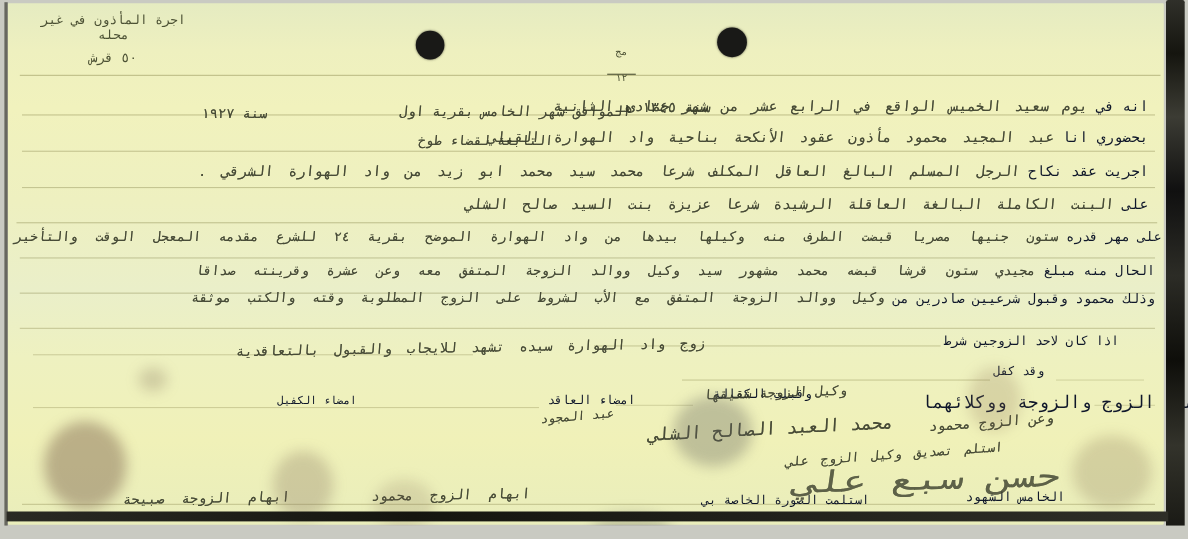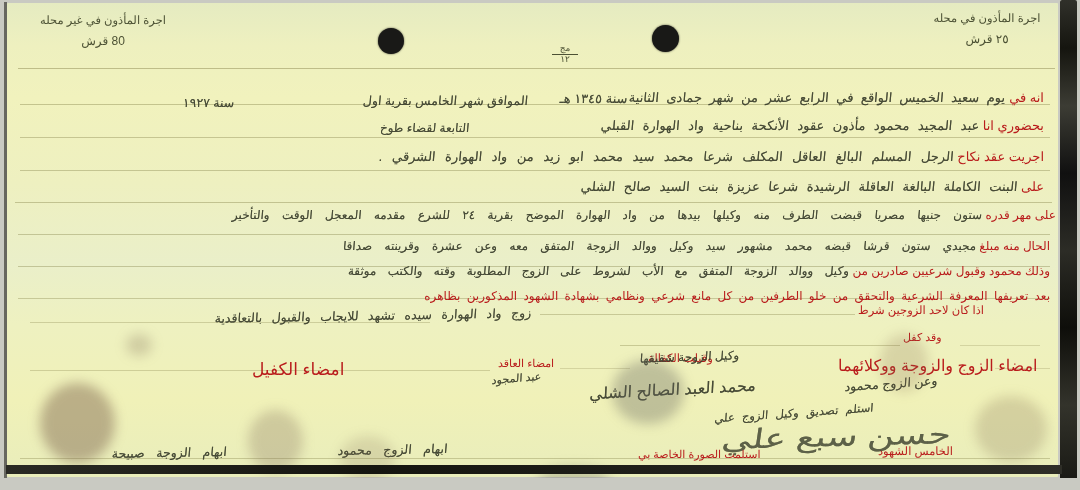--- a/index.html
+++ b/index.html
@@ -1,39 +1,39 @@
 <!DOCTYPE html>
 <html lang="ar"><head>
 <meta charset="utf-8">
 <style>
   html,body{margin:0;padding:0;background:#c9cac2;}
   .scan{position:relative;width:1080px;height:478px;background:#c9cac2;overflow:hidden;
-        font-family:Liberation Sans, sans-serif;}
+        font-family:Liberation Mono, monospace;}
   .paper{position:absolute;left:7px;top:3px;width:1051px;height:474px;border-radius:1px;
          background:linear-gradient(180deg,#e5ebc1 0%,#eef0bf 9%,#f1f2bd 20%,#eef0c0 38%,
                     #eaefc9 55%,#eef1c0 68%,#f0f1b8 84%,#e9edbb 100%);}
   .edge-left{position:absolute;left:4px;top:2px;width:3px;height:478px;background:#45463e;opacity:.75;}
   .edge-right{position:absolute;right:3px;top:0;width:17px;height:482px;
          background:linear-gradient(180deg,#30302a 0%,#15150f 10%,#3c3c34 22%,#101010 36%,
                     #2c2c26 52%,#0e0e0a 68%,#33332b 84%,#191914 100%);border-radius:2px;}
   .edge-bottom{position:absolute;left:6px;bottom:4px;width:1056px;height:9px;
          background:linear-gradient(90deg,#2a2a24,#15150f 35%,#23231d 70%,#2e2e27);}
   .rule{position:absolute;height:1px;background:#827f46;}
   .hole{position:absolute;border-radius:50%;background:#191917;box-shadow:0 0 2px rgba(20,20,16,.8);}
-  .printed{color:#b91c1c;}
+  .printed{color:#0f172a;}
   .hand{display:inline-block;color:#3a3e2c;opacity:.92;transform:skewX(-5deg);
         text-shadow:0 0 .4px rgba(58,62,44,.7);}
   .line{position:absolute;white-space:nowrap;direction:rtl;font-size:13px;}
   .abs{position:absolute;white-space:nowrap;direction:rtl;}
   .fp{position:absolute;border-radius:50%;filter:blur(6px);}
   .fee{position:absolute;text-align:center;direction:rtl;color:#4c5134;font-size:11.5px;line-height:1.1;}
   .fee .amt{display:block;margin-top:8px;font-size:12px;}
   .title{position:absolute;direction:rtl;color:#43482e;font-size:23px;}
   .mark{position:absolute;text-align:center;color:#4c5134;font-size:9px;line-height:1;}
-  .mark .top{display:block;border-bottom:1px solid #4c5134;padding-bottom:1px;}
+  .mark .top{display:block;border-bottom:1px solid #4c5134;padding-bottom:14px;}
 </style>
 </head>
 <body>
 
 <div class="scan">
   <div class="paper"></div>
 
   <div class="rule" style="left:18px;width:1037px;top:68px;opacity:.45"></div>
   <div class="rule" style="left:20px;width:1030px;top:104px;opacity:.40"></div>
   <div class="rule" style="left:20px;width:1030px;top:137px;opacity:.38"></div>
@@ -47,25 +47,21 @@
   <div class="rule" style="left:620px;width:280px;top:345px;opacity:.35"></div>
   <div class="rule" style="left:960px;width:80px;top:345px;opacity:.25"></div>
   <div class="rule" style="left:30px;width:460px;top:370px;opacity:.30"></div>
   <div class="rule" style="left:560px;width:70px;top:368px;opacity:.25"></div>
   <div class="rule" style="left:995px;width:55px;top:368px;opacity:.25"></div>
   <div class="rule" style="left:20px;width:1030px;top:458px;opacity:.35"></div>
   <div class="rule" style="left:20px;width:1030px;top:470px;opacity:.22"></div>
 
   <div class="fee" style="left:28px;top:14px;width:150px;">
     <span>اجرة المأذون في غير محله</span>
-    <span class="amt">80 قرش</span>
-  </div>
-  <div class="fee" style="left:922px;top:12px;width:130px;">
-    <span>اجرة المأذون في محله</span>
-    <span class="amt">٢٥ قرش</span>
+    <span class="amt">٥٠ قرش</span>
   </div>
   <div class="mark" style="left:552px;top:44px;width:26px;">
     <span class="top">مج</span>
     <span>١٢</span>
   </div>
   <div class="hole" style="left:378px;top:28px;width:26px;height:26px;"></div>
   <div class="hole" style="left:652px;top:25px;width:27px;height:27px;"></div>
 
   <div class="line" style="right:36px;top:90px;">
     <span class="printed">انه في</span>
@@ -99,32 +95,31 @@
   <div class="line" style="right:30px;top:239px;font-size:12px;">
     <span class="printed">الحال منه مبلغ</span>
     <span class="hand" style="word-spacing:9px">مجيدي ستون قرشا قبضه محمد مشهور سيد وكيل ووالد الزوجة المتفق معه وعن عشرة وقرينته صداقا</span>
   </div>
 
   <div class="line" style="right:30px;top:264px;font-size:12px;">
     <span class="printed">وذلك محمود وقبول شرعيين صادرين من</span>
     <span class="hand" style="word-spacing:8px">وكيل ووالد الزوجة المتفق مع الأب لشروط على الزوج المطلوبة وقته والكتب موثقة</span>
   </div>
 
-  <div class="line printed" style="right:30px;top:289px;font-size:12px;word-spacing:3px;">بعد تعريفها المعرفة الشرعية والتحقق من خلو الطرفين من كل مانع شرعي ونظامي بشهادة الشهود المذكورين بظاهره</div>
 
   <span class="abs printed" style="left:858px;top:303px;font-size:11.5px;">اذا كان لاحد الزوجين شرط</span>
   <span class="abs hand" style="left:215px;top:308px;font-size:12.5px;transform:skewX(-5deg) rotate(-1deg);word-spacing:6px;">زوج واد الهوارة سيده تشهد للايجاب والقبول بالتعاقدية</span>
 
   <span class="abs printed" style="left:903px;top:331px;font-size:11px;">وقد كفل</span>
   <span class="abs printed" style="left:648px;top:331px;font-size:11.5px;margin-top:20px;">وقبلت الكفالة</span>
 
   <span class="abs printed" style="left:838px;top:356px;font-size:16px;">امضاء الزوج والزوجة ووكلائهما</span>
   <span class="abs hand" style="left:640px;top:350px;font-size:12px;transform:skewX(-6deg) rotate(-2deg);">وكيل الزوجة شقيقها</span>
   <span class="abs printed" style="left:498px;top:357px;font-size:11px;">امضاء العاقد</span>
-  <span class="abs printed" style="left:252px;top:359px;font-size:17px;text-align:right;">امضاء الكفيل</span>
+  <span class="abs printed" style="left:252px;top:359px;font-size:10px;text-align:right;">امضاء الكفيل</span>
   <span class="abs hand" style="left:845px;top:376px;font-size:12.5px;transform:skewX(-7deg) rotate(-4deg);">وعن الزوج محمود</span>
   <span class="abs hand" style="left:590px;top:380px;font-size:16px;transform:skewX(-6deg) rotate(-3deg);">محمد العبد الصالح الشلي</span>
   <span class="abs hand" style="left:492px;top:372px;font-size:11px;transform:skewX(-8deg) rotate(-5deg);">عبد المجود</span>
 
   <span class="abs hand" style="left:715px;top:406px;font-size:11.5px;transform:skewX(-8deg) rotate(-4deg);word-spacing:4px;">استلم تصديق وكيل الزوج علي</span>
   <span class="abs printed" style="left:878px;top:444px;font-size:11.5px;">الخامس الشهود</span>
   <span class="abs hand" style="left:722px;top:424px;font-size:27px;opacity:.8;transform:scaleX(1.35) skewX(-8deg) rotate(-2deg);transform-origin:left center;">حسن سبع علي</span>
   <span class="abs printed" style="left:638px;top:448px;font-size:11px;">استلمت الصورة الخاصة بي</span>
   <span class="abs hand" style="left:338px;top:442px;font-size:12.5px;transform:skewX(-6deg) rotate(-1deg);word-spacing:8px;">ابهام الزوج محمود</span>
   <span class="abs hand" style="left:112px;top:445px;font-size:12.5px;transform:skewX(-6deg) rotate(-1deg);word-spacing:8px;">ابهام الزوجة صبيحة</span>

